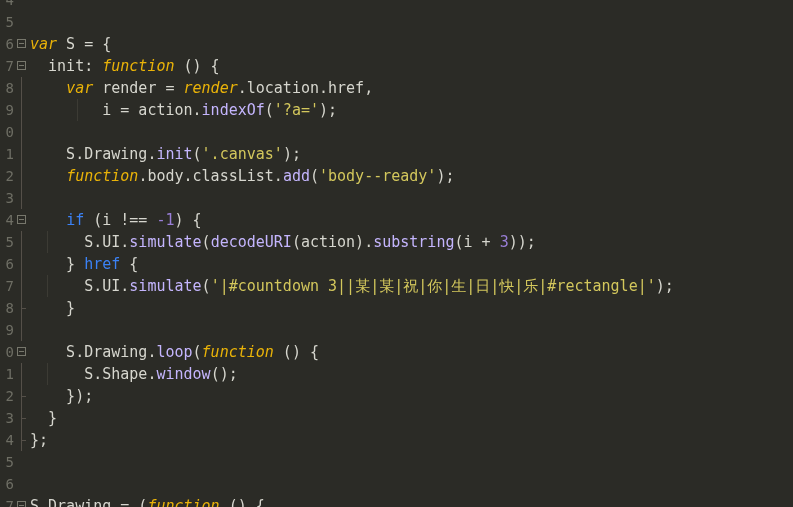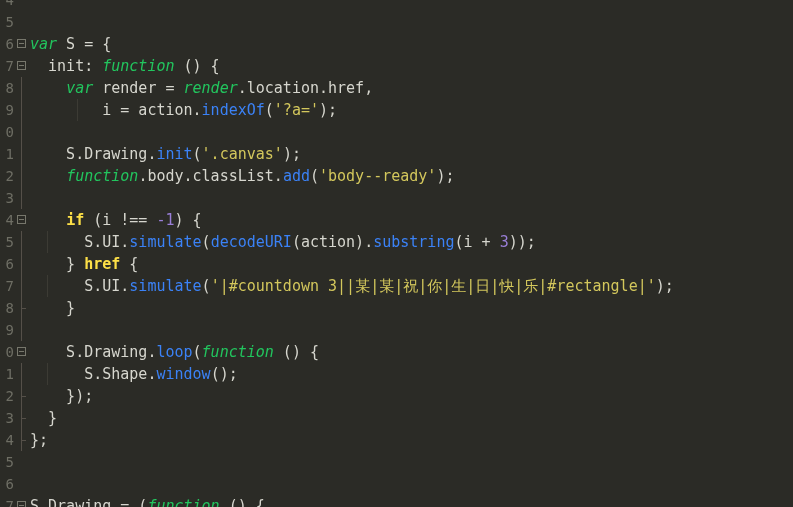--- a/index.html
+++ b/index.html
@@ -100,23 +100,23 @@
   .iguide {
     position: absolute;
     top: 0;
     width: 1px;
     height: 22px;
     background: #3c3b34;
   }
 
   
   .t-plain   { color: #d6d6ce; }
-  .t-kw      { color: #fde047; font-weight: bold; }               
-  .t-storage { color: #22c55e; font-style: italic; }  
-  .t-fn      { color: #3b82f6; }               
+  .t-kw      { color: #3b82f6; }               
+  .t-storage { color: #eab308; font-style: italic; }  
+  .t-fn      { color: #c4b5fd; }               
   .t-str     { color: #d3c75c; }               
   .t-num     { color: #9a7fd8; }
   .t-cjk     { color: #d3c75c; font-family: "DejaVu Sans", sans-serif; }
 </style>
 </head>
 <body>
 
 <div id="editor">
   <div id="code-area">
 

